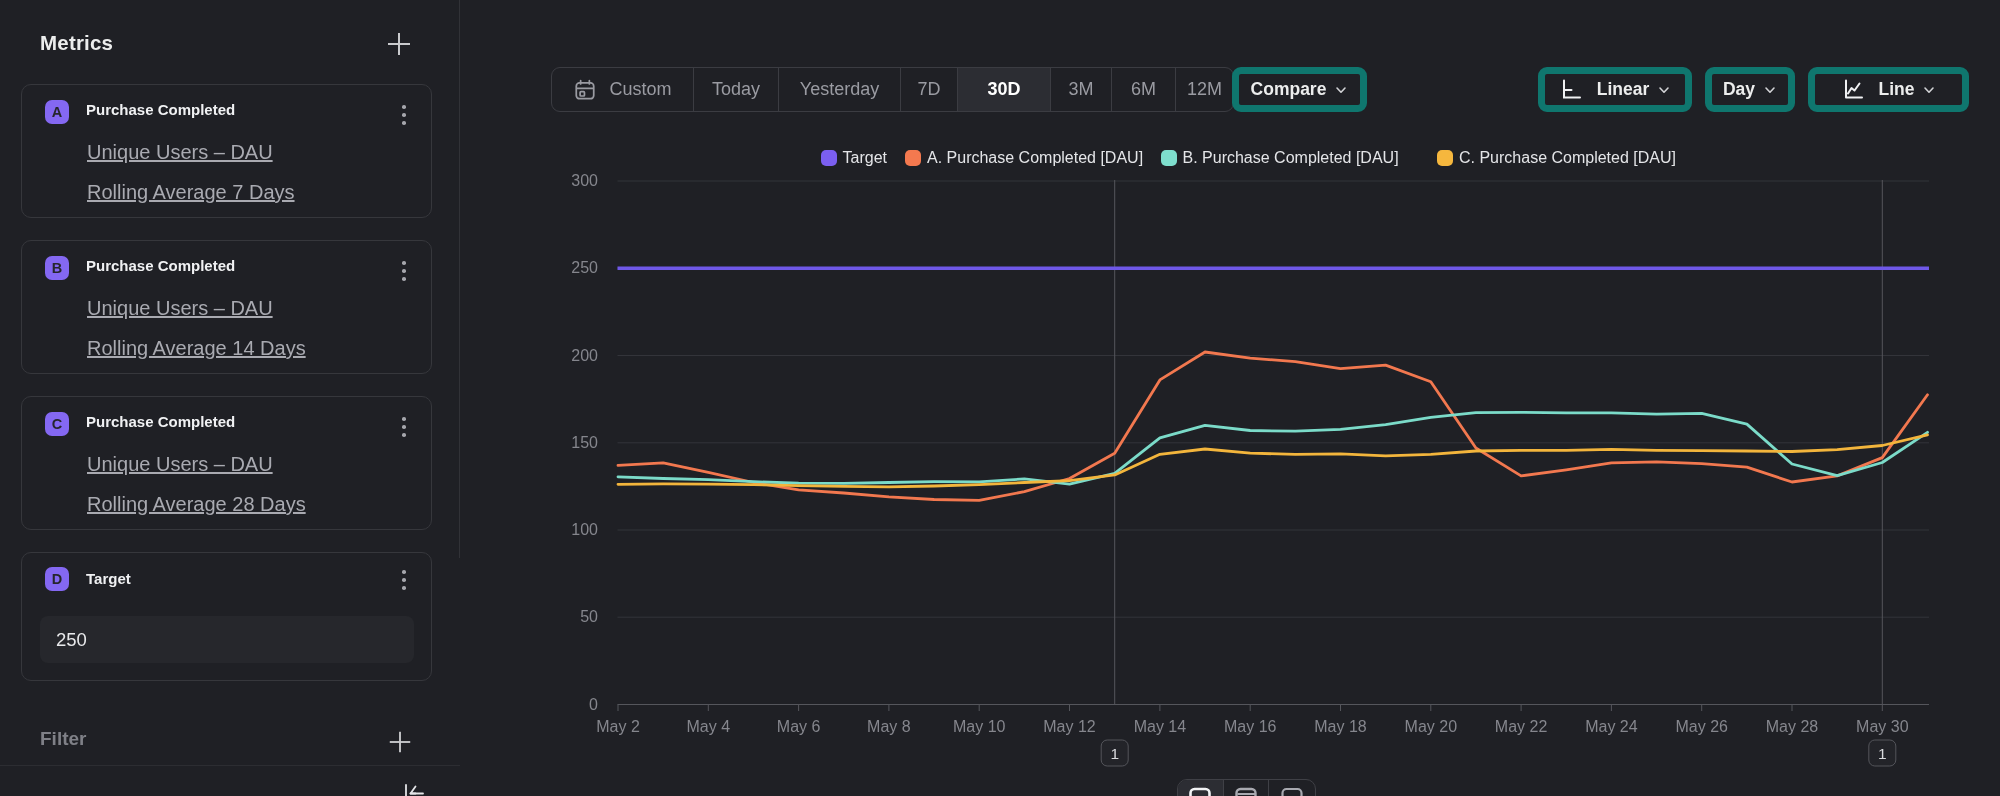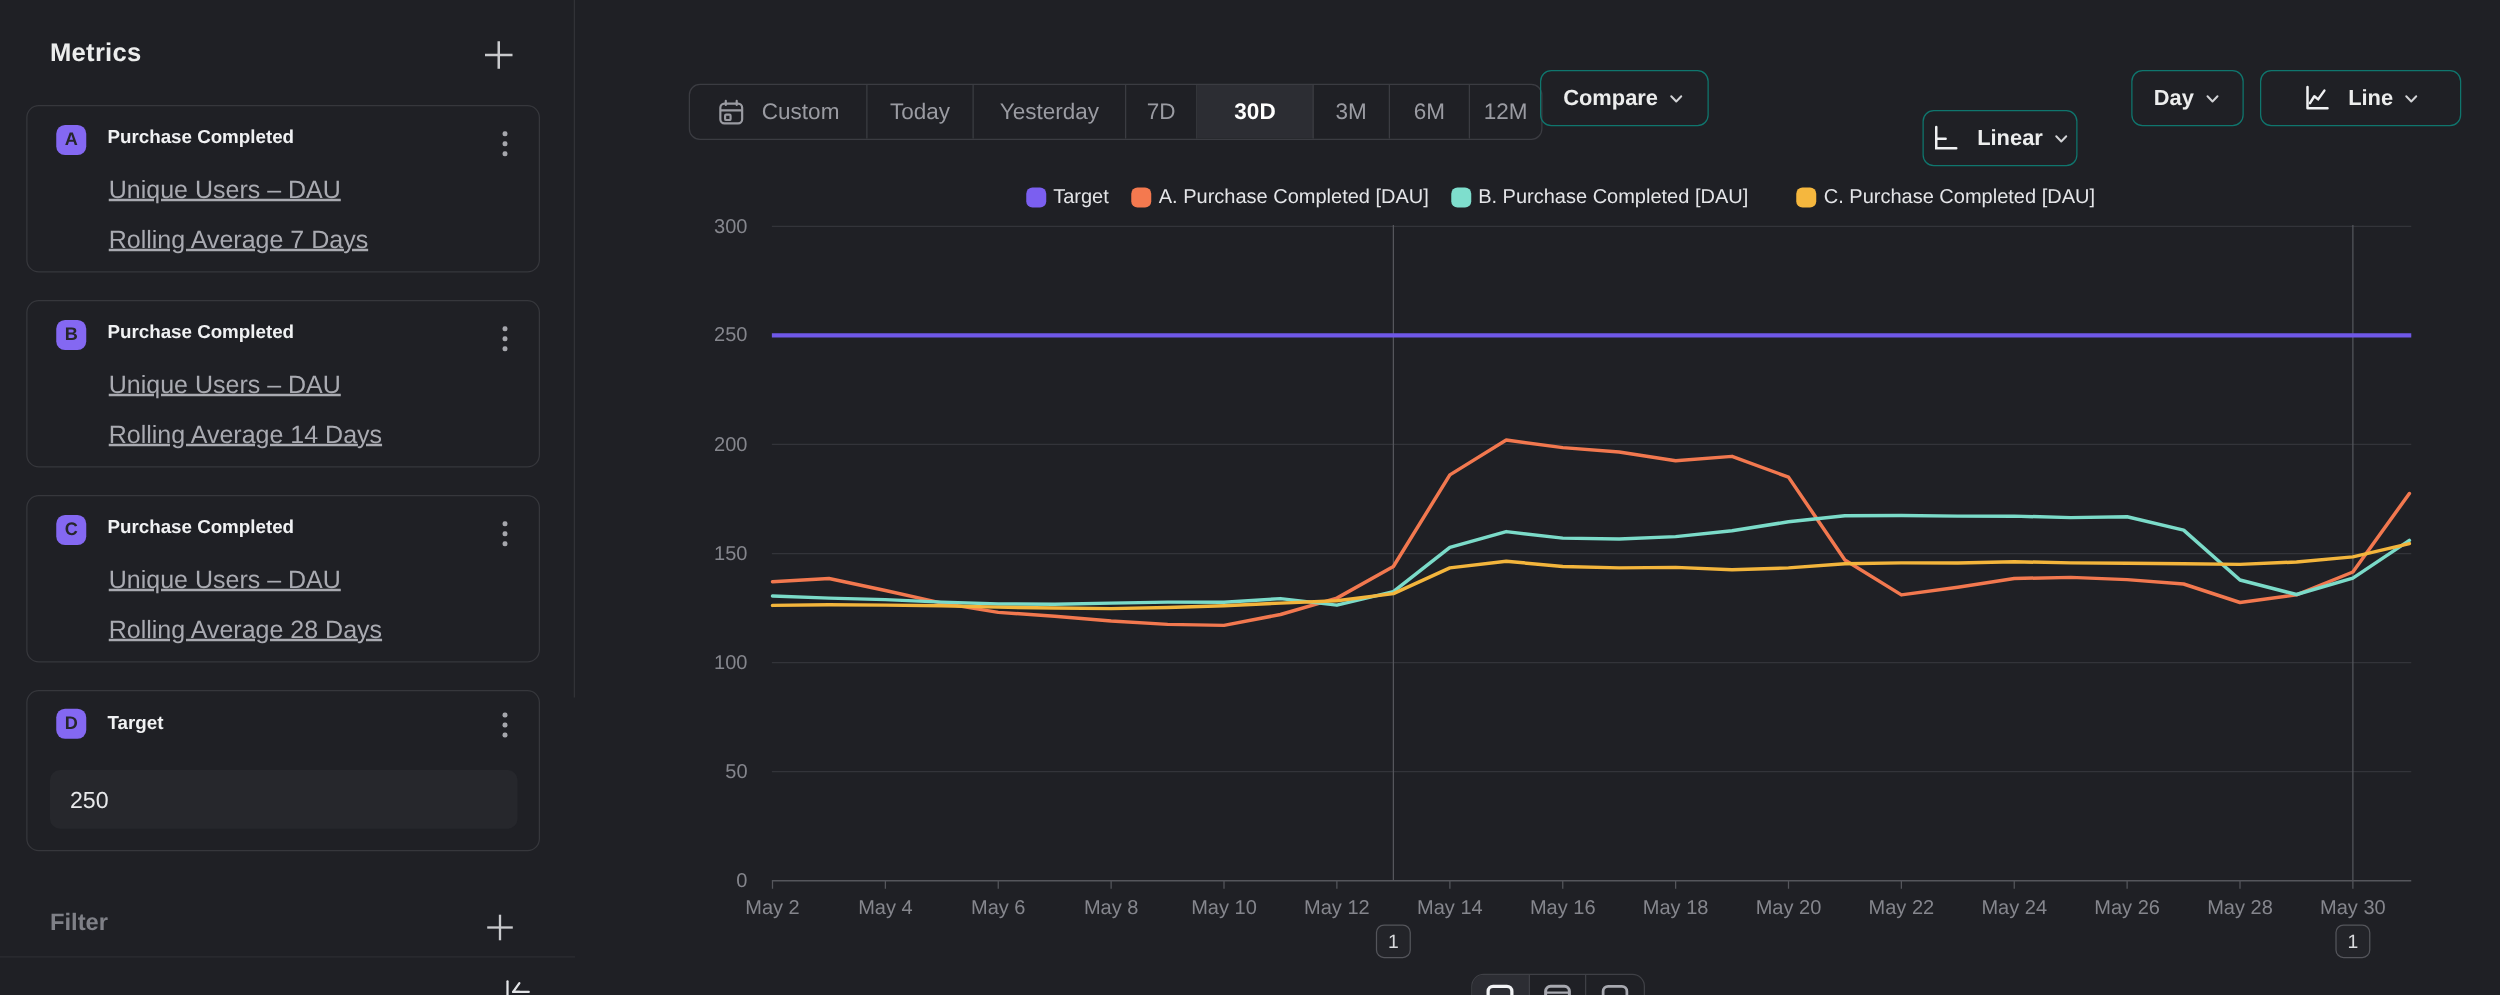--- a/index.html
+++ b/index.html
@@ -32,21 +32,21 @@
 #sdiv { position:absolute; left:0; top:765px; width:460px; height:1px;
   background:#2c2d32; }
 #collapse { position:absolute; left:401px; top:782px; }
 .chart { position:absolute; left:0; top:0; }
 #segctl { position:absolute; left:551px; top:67px; height:45px; display:flex;
   border:1px solid #3b3c42; border-radius:9px; overflow:hidden; }
 .seg { height:100%; display:flex; align-items:center; justify-content:center;
   color:#9a9ba2; font-size:18px; border-right:1px solid #3b3c42; }
 .seg:last-child { border-right:none; }
 .seg.sel { background:#2c2d33; color:#ffffff; font-weight:700; }
-.btn { position:absolute; top:56px; height:45px; border:1px solid #0f766e;
+.btn { position:absolute; top:67px; height:45px; border:7px solid #0f766e;
   border-radius:9px; display:flex; align-items:center; justify-content:center;
   color:#eceded; font-size:17.5px; font-weight:700; }
 .litem { position:absolute; top:148px; display:flex; align-items:center;
   font-size:16px; color:#e4e5e8; height:19px; }
 .lsq { width:16px; height:16px; border-radius:5px; margin-right:6px;
   display:inline-block; }
 .bctrl { position:absolute; left:1177px; top:779px; width:139px; height:40px;
   border:1px solid #3f4046; border-radius:10px; display:flex; overflow:hidden; }
 .bseg { width:46.3px; display:flex; align-items:flex-start; justify-content:center;
   padding-top:4px; border-right:1px solid #3f4046; }
@@ -184,21 +184,21 @@
 <div class="seg" style="width:122px;">Yesterday</div>
 <div class="seg" style="width:57px;">7D</div>
 <div class="seg sel" style="width:93px;text-align:right;">30D</div>
 <div class="seg" style="width:61px;">3M</div>
 <div class="seg" style="width:64px;">6M</div>
 <div class="seg" style="width:57px;">12M</div>
 </div>
 <div class="btn" style="left:1232px; width:135px;">Compare<svg width="14" height="14" viewBox="0 0 14 14" style="margin-left:8px;">
       <path d="M3 5 L7 9.2 L11 5" fill="none" stroke="#d2d3d6" stroke-width="1.6" stroke-linecap="round" stroke-linejoin="round"></path>
     </svg></div>
-<div class="btn" style="left:1538px; width:124px;margin-top:32px;"><svg width="25" height="25" viewBox="0 0 25 25" style="margin-right:13px;">
+<div class="btn" style="left:1538px; width:154px;"><svg width="25" height="25" viewBox="0 0 25 25" style="margin-right:13px;">
       <g fill="none" stroke="#f0f1f3" stroke-width="2" stroke-linecap="round">
         <path d="M5 3.5 V20.5 H21"></path>
         <line x1="5" y1="13" x2="12.5" y2="13"></line>
       </g>
     </svg>Linear<svg width="14" height="14" viewBox="0 0 14 14" style="margin-left:8px;">
       <path d="M3 5 L7 9.2 L11 5" fill="none" stroke="#d2d3d6" stroke-width="1.6" stroke-linecap="round" stroke-linejoin="round"></path>
     </svg></div>
 <div class="btn" style="left:1705px; width:90px;">Day<svg width="14" height="14" viewBox="0 0 14 14" style="margin-left:8px;">
       <path d="M3 5 L7 9.2 L11 5" fill="none" stroke="#d2d3d6" stroke-width="1.6" stroke-linecap="round" stroke-linejoin="round"></path>
     </svg></div>

